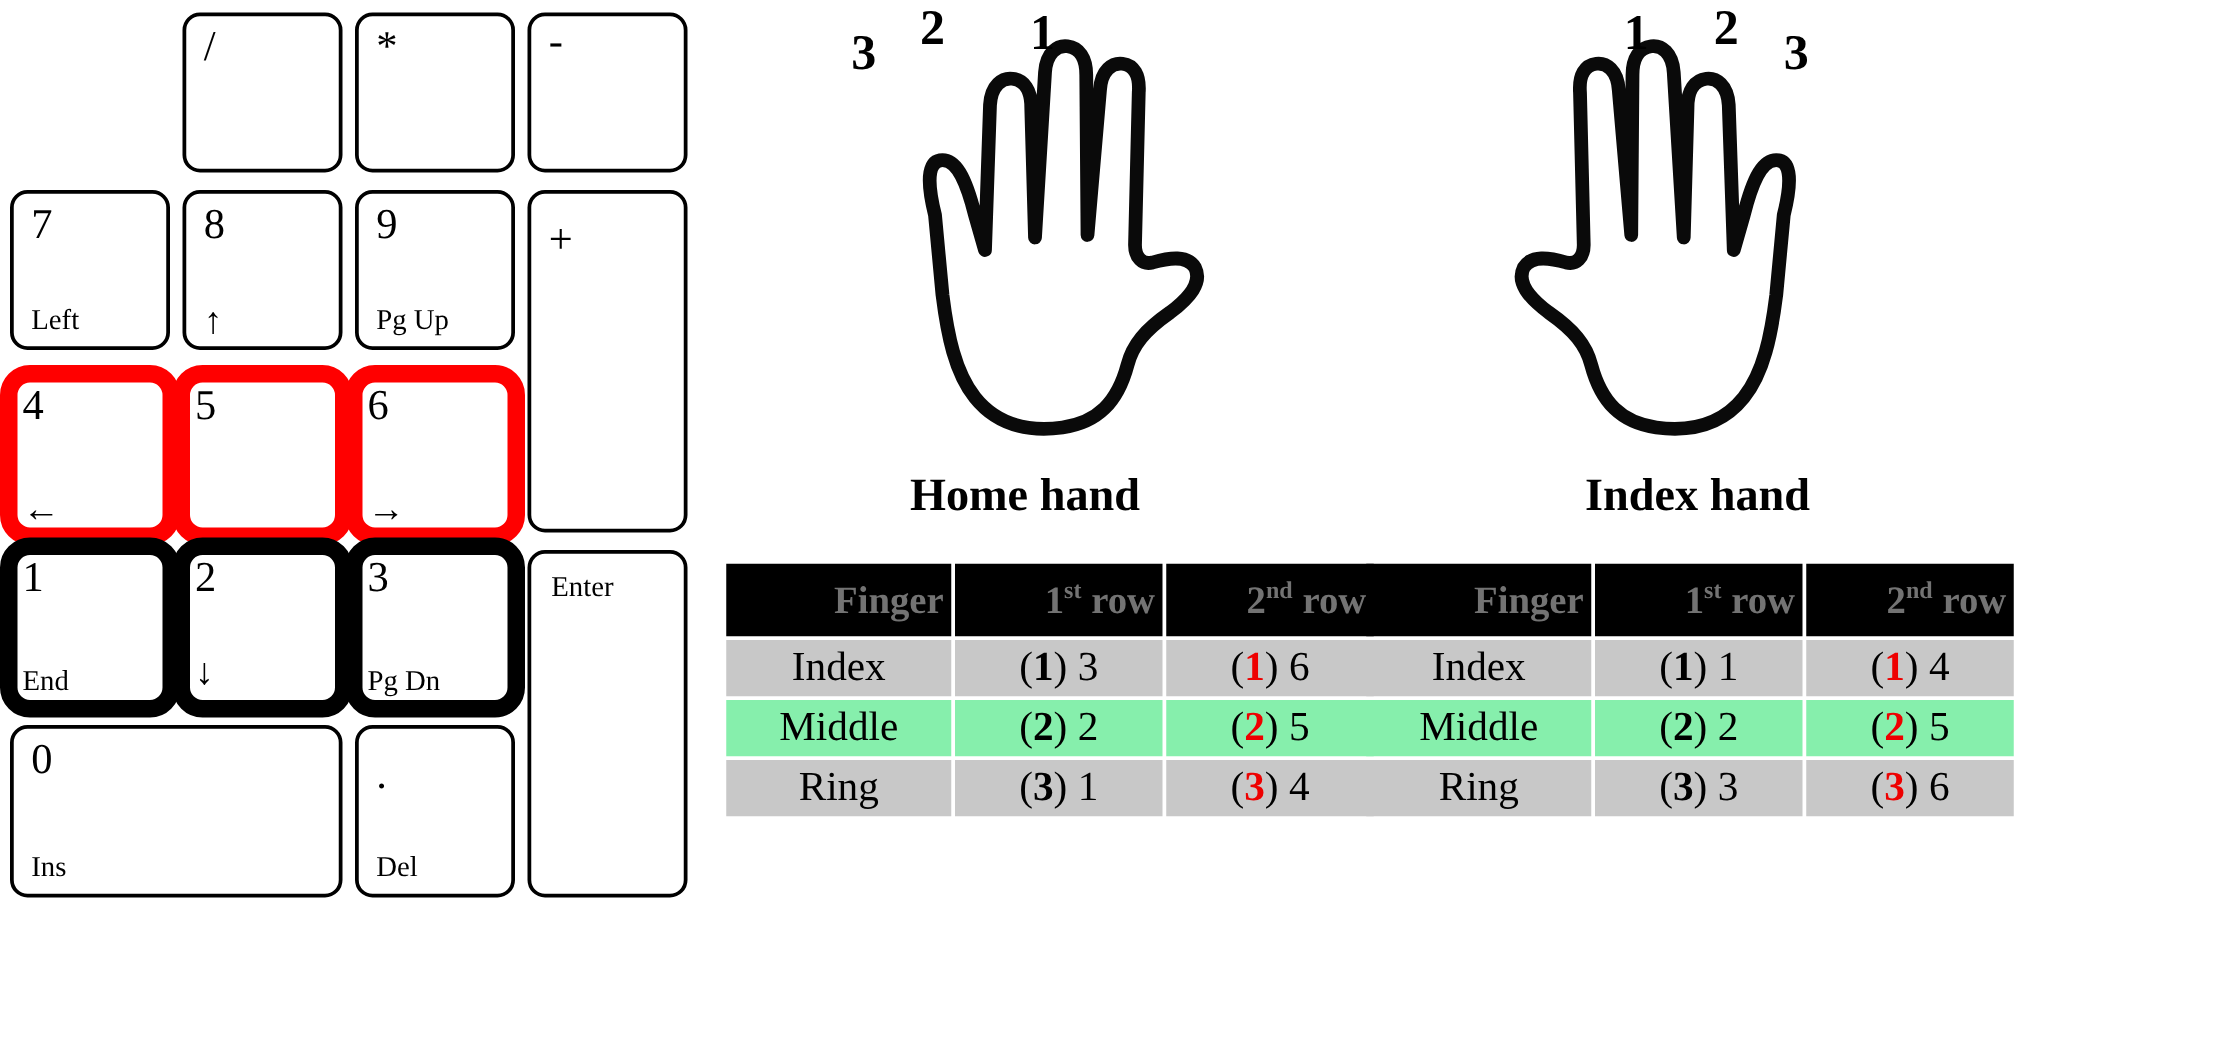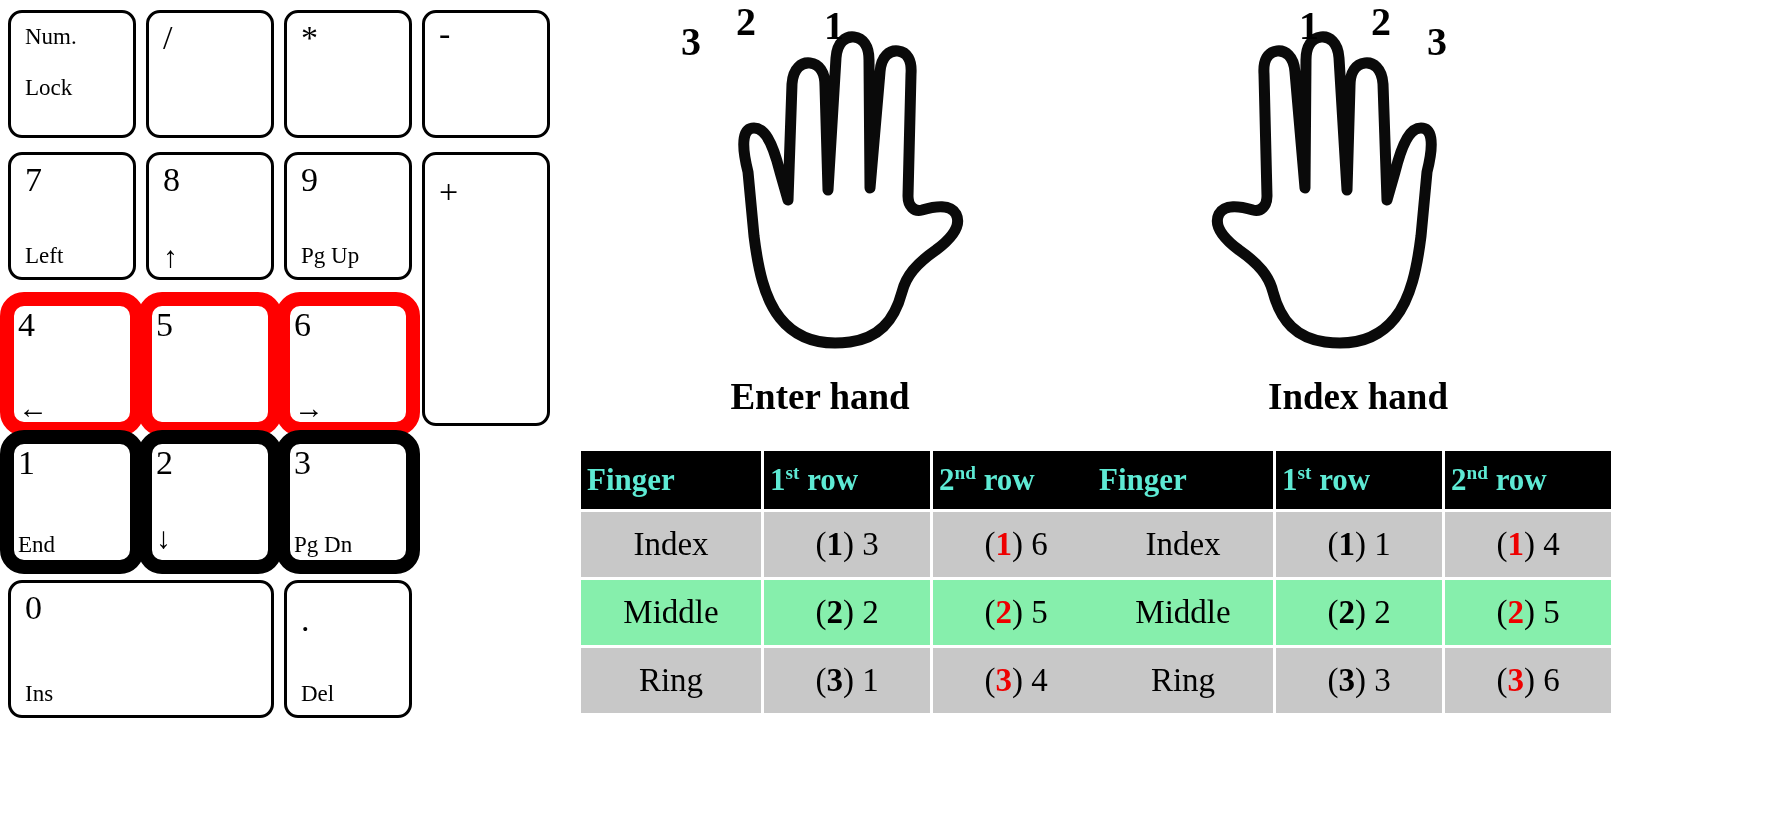--- a/index.html
+++ b/index.html
@@ -22,41 +22,37 @@
   .key .enter{position:absolute;left:16px;top:14px;font-size:23px;line-height:26px;}
 
   
   .hand-wrap{position:absolute;}
   .fnum{position:absolute;font-size:40px;font-weight:bold;font-family:"Liberation Serif",serif;}
   .hand-title{position:absolute;font-size:37px;font-weight:bold;text-align:center;
               font-family:"Liberation Serif",serif;}
 
   
   .ftable{position:absolute;border-collapse:separate;border-spacing:3px;}
-  .ftable th{background:#000;color:#5eead4;font-weight:bold;font-size:31px;
-             padding:11px 6px;text-align:left;font-family:"Liberation Serif",serif;}
-  .ftable td{font-size:33px;padding:14px 6px;text-align:center;
+  .ftable th{background:#000;color:#737373;font-weight:bold;font-size:31px;
+             padding:11px 6px;text-align:right;font-family:"Liberation Serif",serif;}
+  .ftable td{font-size:33px;padding:4px 6px;text-align:center;
              font-family:"Liberation Serif",serif;}
   .ftable tr.rowA td{background:#c8c8c8;}
   .ftable tr.rowB td{background:#86efac;}
   .ftable th sup{font-size:0.62em;vertical-align:super;}
   .red{color:#ee0000;font-weight:bold;}
   .bold{font-weight:bold;}
   .col-finger{width:168px;}
   .col-row{width:154px;}
 </style>
 </head>
 <body>
 
 <div id="numpad">
 
-  <div class="key" style="left:8px;top:10px;width:128px;height:128px;">
-    <span class="top small">Num.</span>
-    <span class="bot" style="bottom:34px;">Lock</span>
-  </div>
 
   <div class="key" style="left:146px;top:10px;width:128px;height:128px;">
     <span class="top">/</span>
   </div>
 
   <div class="key" style="left:284px;top:10px;width:128px;height:128px;">
     <span class="top">*</span>
   </div>
 
   <div class="key" style="left:422px;top:10px;width:128px;height:128px;">
@@ -104,20 +100,23 @@
   <div class="key hl-black" style="left:138px;top:430px;width:144px;height:144px;">
     <span class="top">2</span>
     <span class="arrow" style="bottom:6px;">↓</span>
   </div>
 
   <div class="key hl-black" style="left:276px;top:430px;width:144px;height:144px;">
     <span class="top">3</span>
     <span class="bot">Pg Dn</span>
   </div>
 
+  <div class="key" style="left:422px;top:440px;width:128px;height:278px;">
+    <span class="enter">Enter</span>
+  </div>
 
   <div class="key" style="left:8px;top:580px;width:266px;height:138px;">
     <span class="top">0</span>
     <span class="bot">Ins</span>
   </div>
 
   <div class="key" style="left:284px;top:580px;width:128px;height:138px;">
     <span class="top" style="top:18px;">.</span>
     <span class="bot">Del</span>
   </div>
@@ -147,21 +146,21 @@
              C 276 264, 266 276, 262 292
              C 254 322, 238 338, 210 342
              C 180 346, 156 338, 140 318
              C 124 298, 118 268, 114 236
              Z" fill="#ffffff" stroke="#0a0a0a" stroke-width="11" stroke-linejoin="round" stroke-linecap="round"></path>
   </svg>
   <span class="fnum" style="left:41px;top:18px;">3</span>
   <span class="fnum" style="left:96px;top:-2px;">2</span>
   <span class="fnum" style="left:184px;top:2px;">1</span>
 </div>
-<div class="hand-title" style="left:660px;top:375px;width:320px;">Enter hand</div>
+<div class="hand-title" style="left:660px;top:375px;width:320px;">Home hand</div>
 
 <div class="hand-wrap" style="left:1175px;top:0px;width:360px;height:360px;">
   <svg width="360" height="360" viewBox="0 0 360 360">
     <g transform="translate(360,0) scale(-1,1)">
       <path d="M108 172
                C 100 140, 104 128, 114 128
                C 124 128, 132 140, 140 172
                L 148 200
                L 152 84
                C 153 68, 162 62, 170 63

